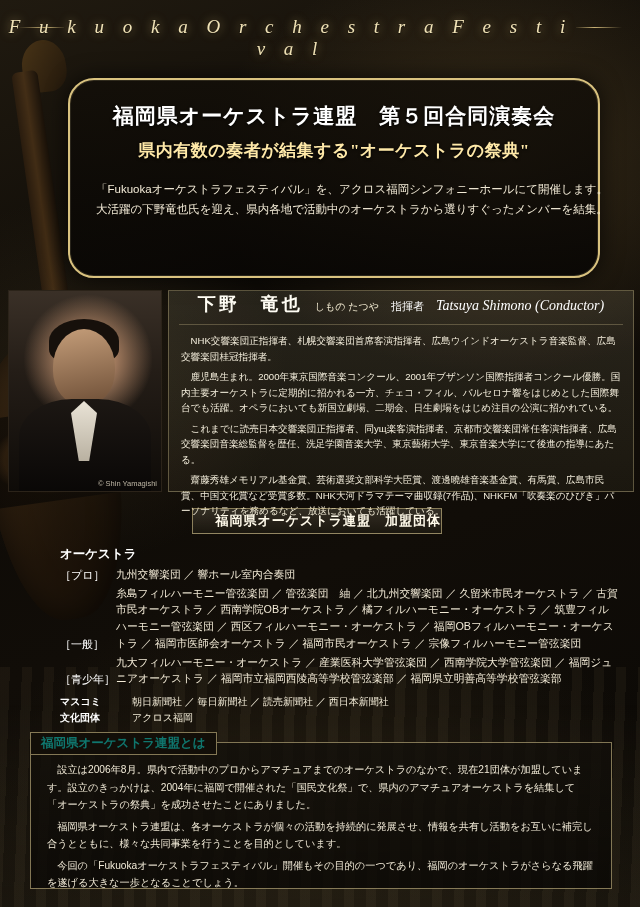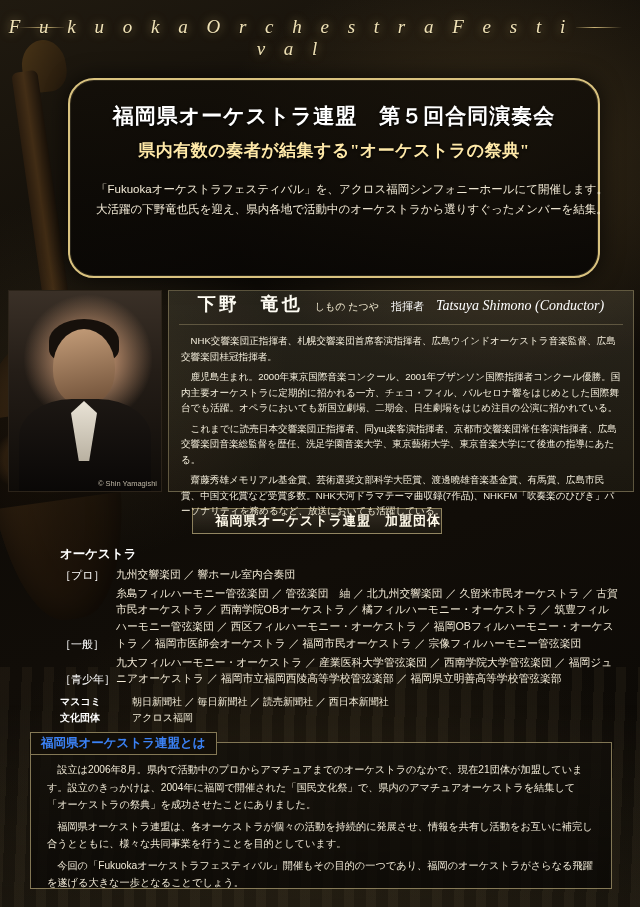--- a/index.html
+++ b/index.html
@@ -289,21 +289,21 @@
     width: 580px; height: 145px;
     border: 1px solid rgba(225,208,150,0.55);
     background: linear-gradient(180deg, rgba(18,15,10,0.78), rgba(10,8,5,0.82));
   }
   .about-title {
     position: absolute;
     left: -1px; top: -11px;
     padding: 2px 10px;
     font-size: 12.5px;
     font-weight: bold;
-    color: #3b82f6;
+    color: #0f766e;
     background: #120e08;
     border: 1px solid rgba(225,208,150,0.55);
   }
   .about-body {
     margin: 18px 16px 0 16px;
     font-size: 10.2px;
     line-height: 1.72;
     color: #f1ead7;
   }
   .about-body p { margin: 0 0 4px 0; text-indent: 1em; }

